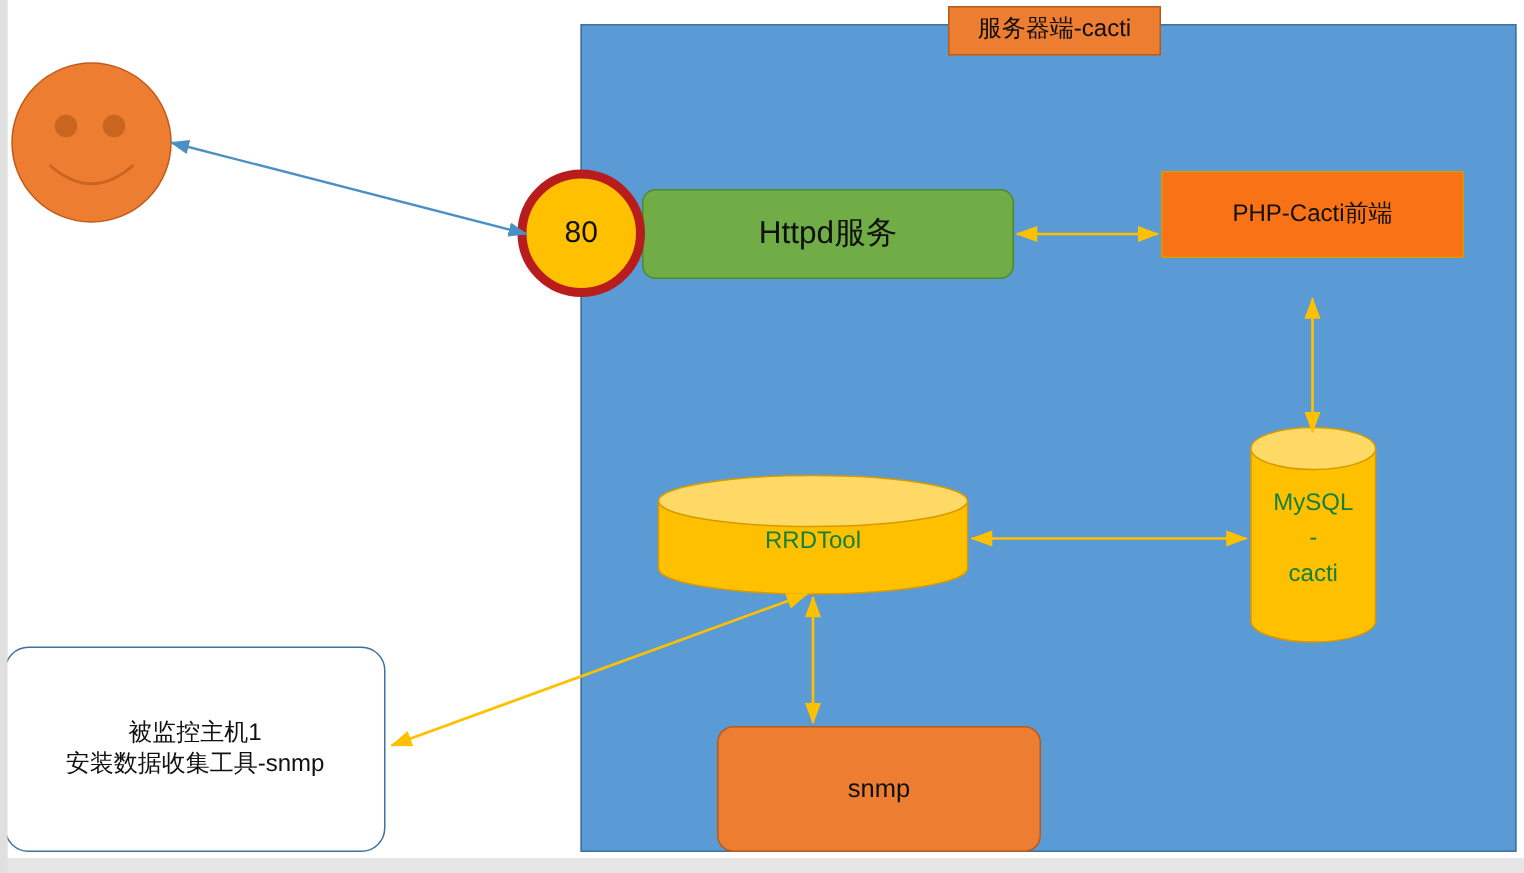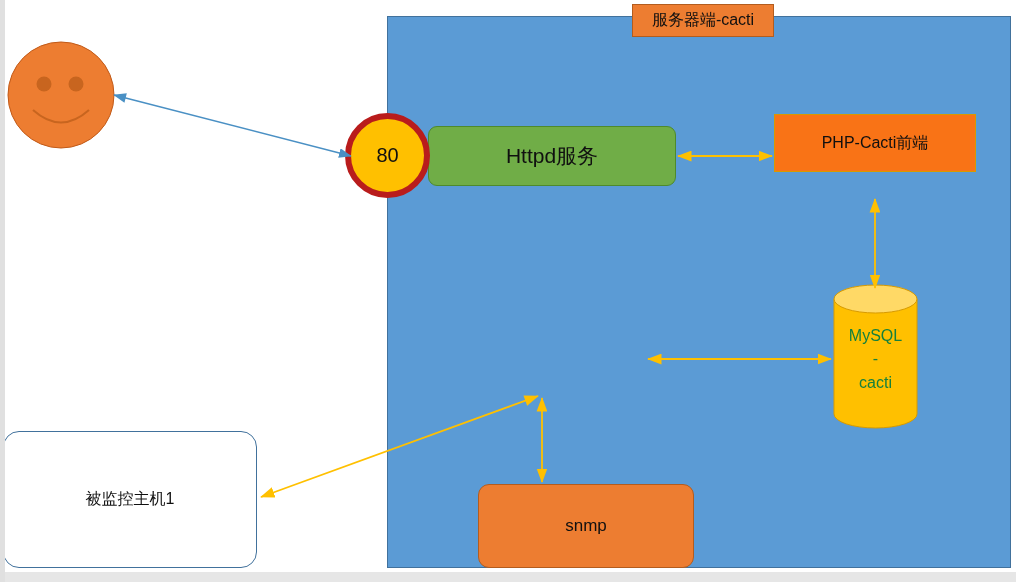--- a/index.html
+++ b/index.html
@@ -197,37 +197,45 @@
       <path d="M 27 70 Q 55 95 83 70" fill="none" stroke="#c8651f" stroke-width="2"></path>
     </svg>
   </div>
 
   <div id="port-circle" class="node">80</div>
 
   <div id="httpd-box" class="node">Httpd服务</div>
 
   <div id="php-box" class="node">PHP-Cacti前端</div>
 
+  <div id="rrd-cyl" class="cyl">
+    <svg width="208" height="81" viewBox="0 0 208 81">
+      <path d="M 1 18 L 1 63 A 103 17 0 0 0 207 63 L 207 18 Z" fill="#ffc000" stroke="#d79a00" stroke-width="1"></path>
+      <ellipse cx="104" cy="18" rx="103" ry="17" fill="#ffd966" stroke="#d79a00" stroke-width="1"></ellipse>
+    </svg>
+    <div class="cyl-label">RRDTool</div>
+  </div>
 
   <div id="mysql-cyl" class="cyl">
     <svg width="85" height="145" viewBox="0 0 85 145">
       <path d="M 1 15 L 1 130 A 41.5 14 0 0 0 84 130 L 84 15 Z" fill="#ffc000" stroke="#d79a00" stroke-width="1"></path>
       <ellipse cx="42.5" cy="15" rx="41.5" ry="14" fill="#ffd966" stroke="#d79a00" stroke-width="1"></ellipse>
     </svg>
     <div class="cyl-label">
       <span>MySQL</span>
       <span>-</span>
       <span>cacti</span>
     </div>
   </div>
 
   <div id="snmp-box" class="node">snmp</div>
 
   <div id="host-box" class="node">
     <span class="line">被监控主机1</span>
+    <span class="line">安装数据收集工具-snmp</span>
   </div>
 
   <svg id="arrows">
     <defs>
       <marker id="ah-blue-end" markerWidth="9" markerHeight="9" refX="7.5" refY="3" orient="auto">
         <path d="M 0 0 L 8 3 L 0 6 z" fill="#4a90c4"></path>
       </marker>
       <marker id="ah-blue-start" markerWidth="9" markerHeight="9" refX="0.5" refY="3" orient="auto">
         <path d="M 8 0 L 0 3 L 8 6 z" fill="#4a90c4"></path>
       </marker>

